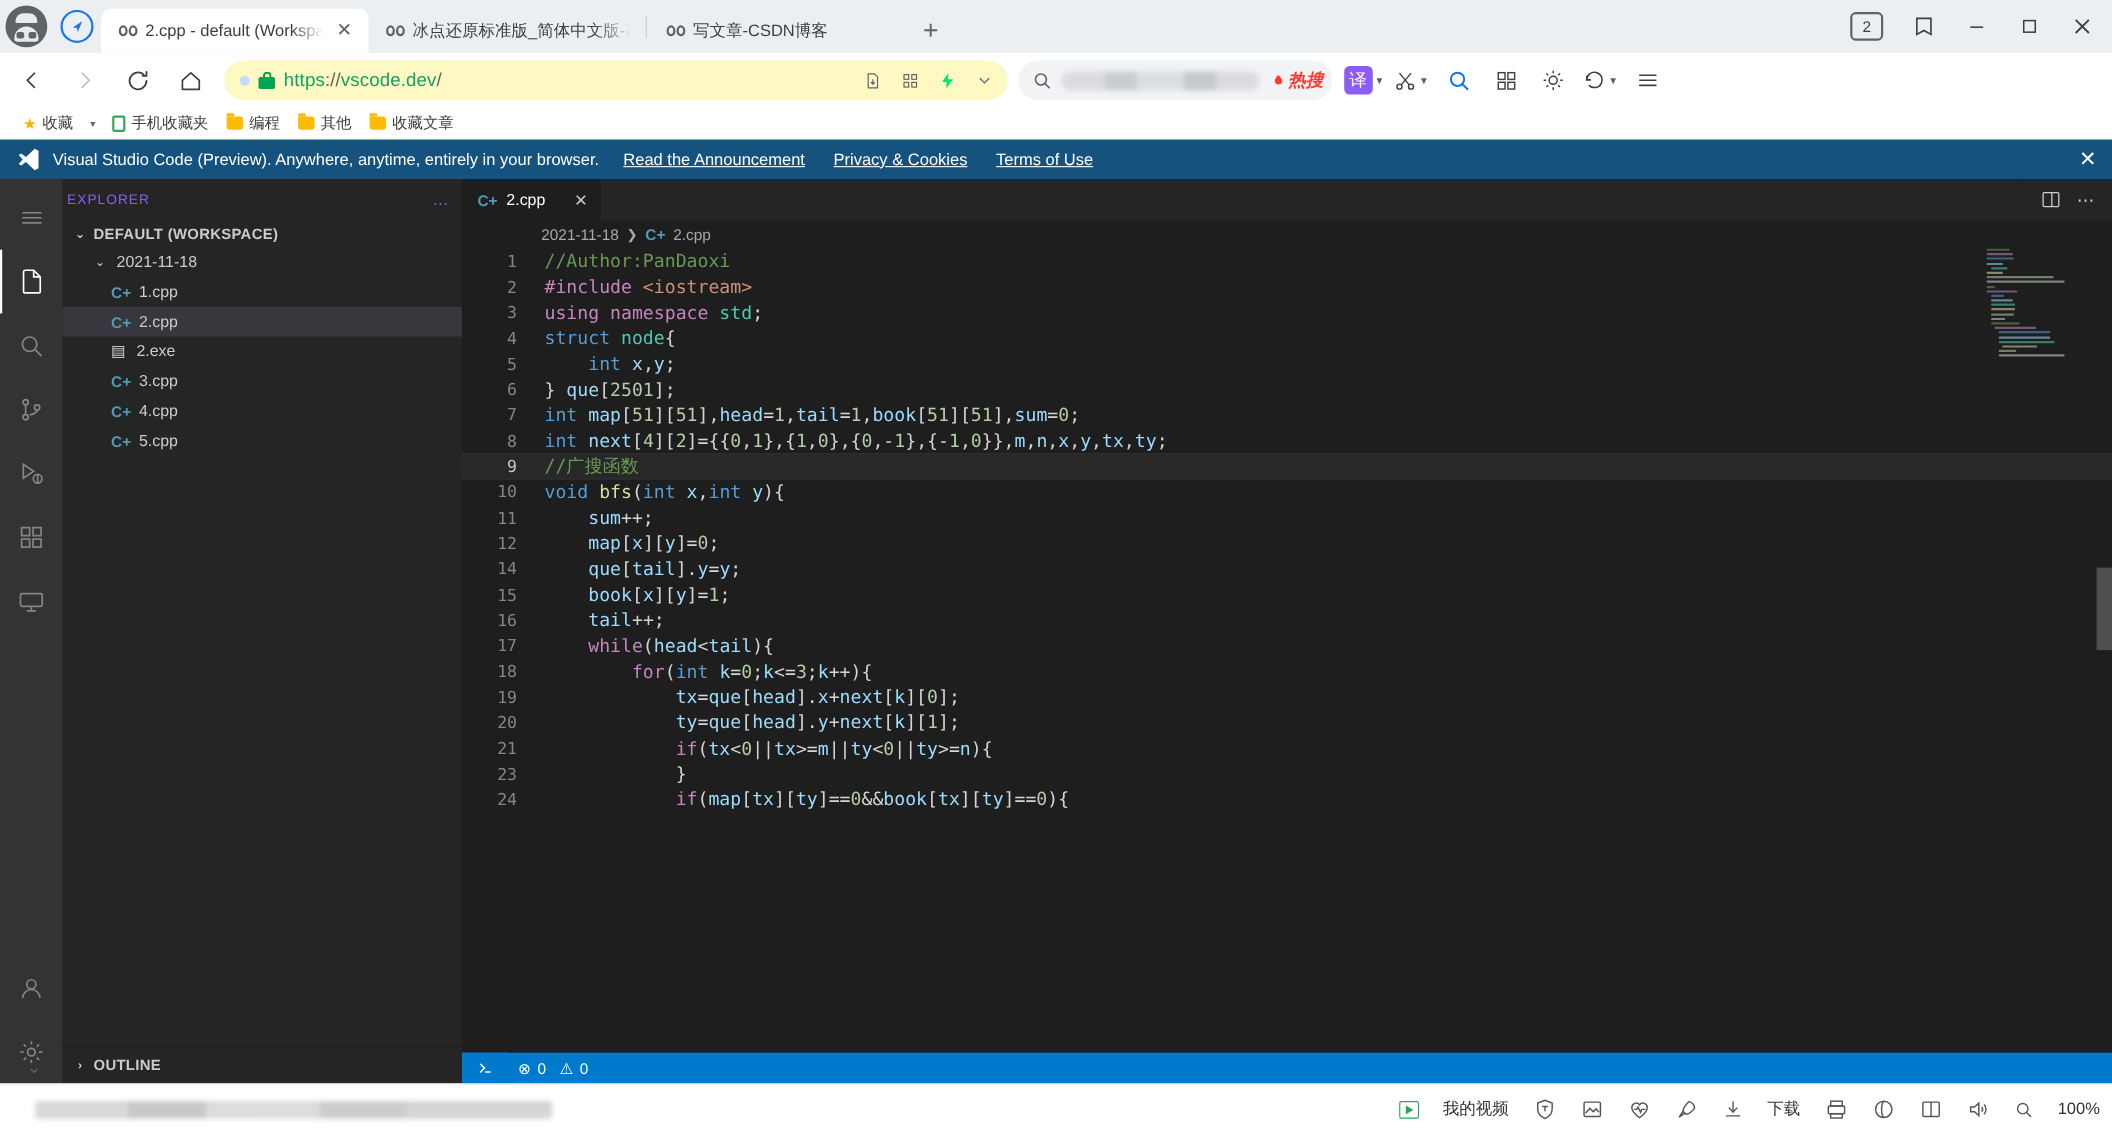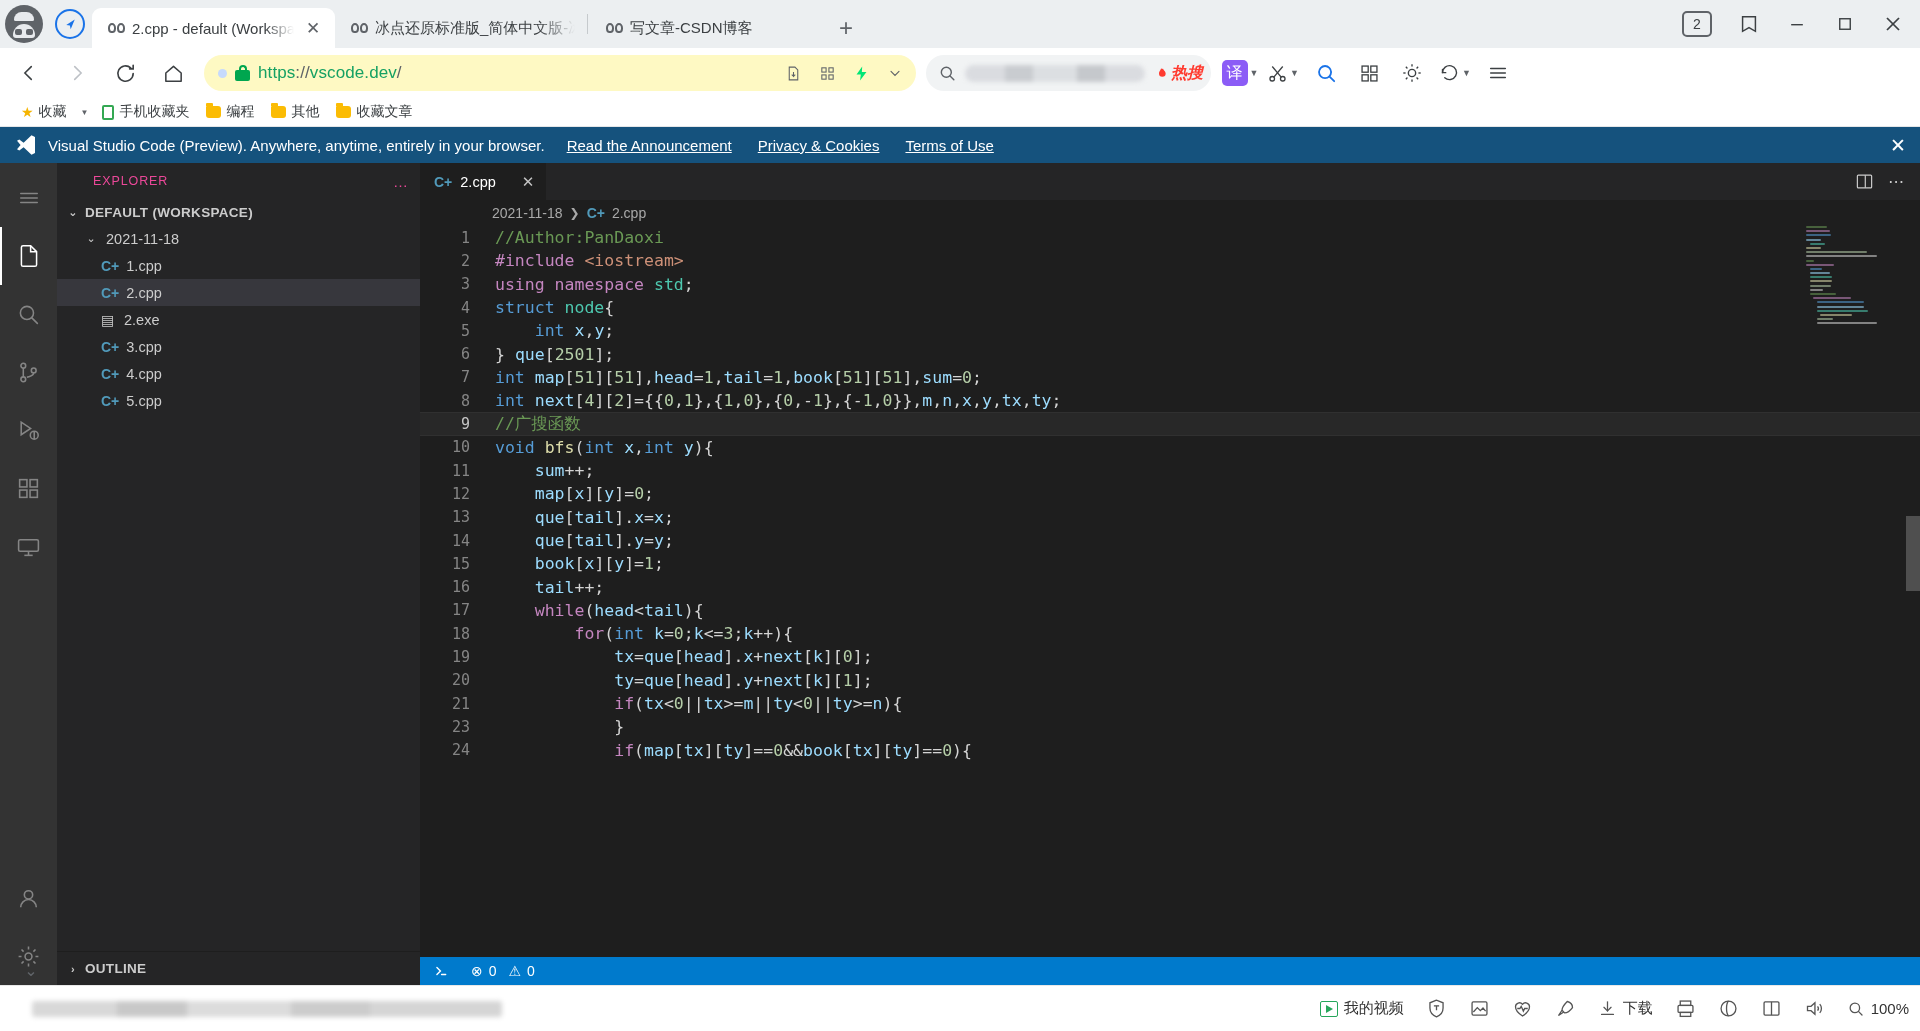--- a/index.html
+++ b/index.html
@@ -105,21 +105,21 @@
 
   .vbody { flex:1; display:flex; min-height:0; }
 
   .activitybar { width:57px; background:#333333; display:flex; flex-direction:column; align-items:center; padding-top:6px;}
   .ab-item { width:57px; height:58px; display:flex; align-items:center; justify-content:center; color:#858585; position:relative;}
   .ab-item.active { color:#ffffff; }
   .ab-item.active:before { content:''; position:absolute; left:0; top:0; bottom:0; width:2px; background:#fff;}
   .ab-spacer { flex:1; }
 
   .sidebar { width:363px; background:#252526; display:flex; flex-direction:column; }
-  .sb-head { height:36px; display:flex; align-items:center; padding:0 10px 0 36px; color:#ec4899; font-size:12.5px; letter-spacing:0.9px;}
+  .sb-head { height:36px; display:flex; align-items:center; padding:0 10px 0 4px; color:#8b5cf6; font-size:12.5px; letter-spacing:0.9px;}
   .sb-head .dots { margin-left:auto; letter-spacing:2px; font-size:15px;}
   .sb-section { display:flex; align-items:center; gap:4px; height:26px; padding-left:8px; color:#cccccc; font-size:13.5px; font-weight:bold; letter-spacing:0.3px;}
   .chev { font-size:11px; width:16px; text-align:center; display:inline-block; }
   .sb-row { display:flex; align-items:center; gap:7px; height:27px; padding-left:44px; color:#cccccc; font-size:14.5px;}
   .sb-row.lvl2 { padding-left:26px; font-weight:normal; }
   .sb-row.selected { background:#37373d; }
   .fi-cpp { color:#519aba; font-size:14px; font-weight:bold; flex:0 0 16px;}
   .fi-exe { color:#cccccc; font-size:14px; flex:0 0 16px;}
   .sb-fill { flex:1; }
   .sb-outline { display:flex; align-items:center; gap:4px; height:34px; padding-left:8px; color:#cccccc; font-size:13.5px; font-weight:bold; letter-spacing:0.3px; border-top:1px solid #1e1e1e;}
@@ -162,21 +162,21 @@
   .si { padding:0 9px; height:28px; display:flex; align-items:center; gap:6px;}
   .si.term { background:#007acc; padding:0 14px; }
   .sb-right { margin-left:auto; display:flex; align-items:center; }
 
   
   .osbar { height:46px; background:#ffffff; display:flex; align-items:center; padding:0 0 0 14px; gap:0; border-top:1px solid #e8e8e8;}
   .os-blur { width:470px; height:16px; border-radius:3px;
     background:linear-gradient(90deg,#d8d8d8 0 18%, #c8c8c8 18% 33%, #dcdcdc 33% 55%, #cccccc 55% 72%, #d5d5d5 72% 100%);
     filter:blur(2.4px); margin-left:18px;}
   .os-center { margin-left:auto; display:flex; align-items:center; gap:0; }
-  .os-item { display:flex; align-items:center; gap:6px; padding:0 11px; font-size:15px; color:#333; height:46px;}
+  .os-item { display:flex; align-items:center; gap:22px; padding:0 11px; font-size:15px; color:#333; height:46px;}
   .play-box { width:18px; height:16px; border:1.6px solid #26a65b; border-radius:2px; display:flex; align-items:center; justify-content:center; }
   .play-tri { width:0; height:0; border-left:7px solid #26a65b; border-top:4.5px solid transparent; border-bottom:4.5px solid transparent; margin-left:2px;}
   .scroll-dd { position:absolute; left:18px; bottom:46px; width:26px; height:30px; display:flex; align-items:center; justify-content:center; color:#5f6368;}
   svg { display:block; }
 </style>
 </head>
 <body>
 
 <div class="app">
 
@@ -609,24 +609,20 @@
                 <span class="lnum">10</span>
                 <span class="ctext"><span class="k-key">void </span><span class="k-fn">bfs</span><span class="k-pln">(</span><span class="k-key">int</span><span class="k-pln"> </span><span class="k-var">x</span><span class="k-pln">,</span><span class="k-key">int</span><span class="k-pln"> </span><span class="k-var">y</span><span class="k-pln">){</span></span>
               </div>
               <div class="crow">
                 <span class="lnum">11</span>
                 <span class="ctext"><span class="k-pln">    </span><span class="k-var">sum</span><span class="k-pln">++;</span></span>
               </div>
               <div class="crow">
                 <span class="lnum">12</span>
                 <span class="ctext"><span class="k-pln">    </span><span class="k-var">map</span><span class="k-pln">[</span><span class="k-var">x</span><span class="k-pln">][</span><span class="k-var">y</span><span class="k-pln">]=</span><span class="k-num">0</span><span class="k-pln">;</span></span>
-              </div>
-              <div class="crow">
-                <span class="lnum">13</span>
-                <span class="ctext"><span class="k-pln">    </span><span class="k-var">que</span><span class="k-pln">[</span><span class="k-var">tail</span><span class="k-pln">].</span><span class="k-var">x</span><span class="k-pln">=</span><span class="k-var">x</span><span class="k-pln">;</span></span>
               </div>
               <div class="crow">
                 <span class="lnum">14</span>
                 <span class="ctext"><span class="k-pln">    </span><span class="k-var">que</span><span class="k-pln">[</span><span class="k-var">tail</span><span class="k-pln">].</span><span class="k-var">y</span><span class="k-pln">=</span><span class="k-var">y</span><span class="k-pln">;</span></span>
               </div>
               <div class="crow">
                 <span class="lnum">15</span>
                 <span class="ctext"><span class="k-pln">    </span><span class="k-var">book</span><span class="k-pln">[</span><span class="k-var">x</span><span class="k-pln">][</span><span class="k-var">y</span><span class="k-pln">]=</span><span class="k-num">1</span><span class="k-pln">;</span></span>
               </div>
               <div class="crow">

